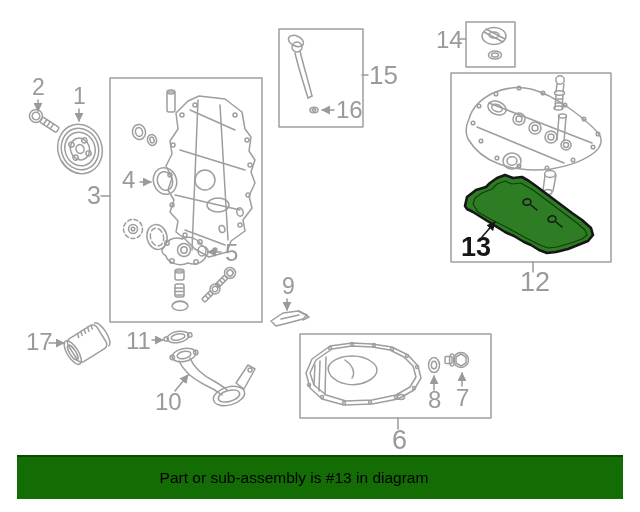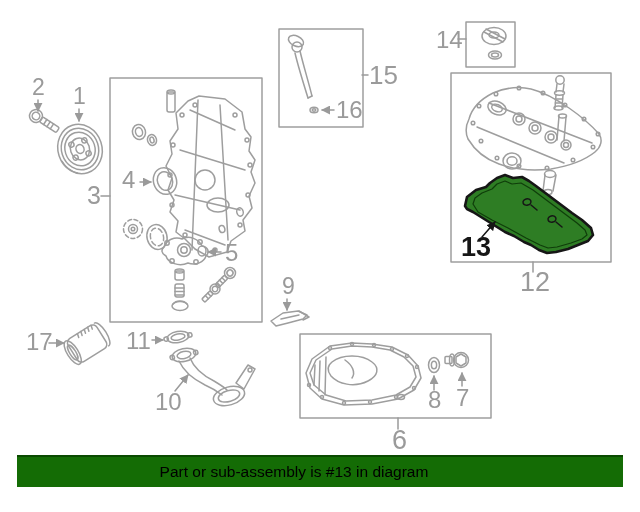--- a/index.html
+++ b/index.html
@@ -1,21 +1,21 @@
 <!DOCTYPE html>
 <html><head>
 <meta charset="utf-8">
 <style>
   html,body{margin:0;padding:0;background:#ffffff;}
   .stage{position:relative;width:640px;height:512px;background:#ffffff;overflow:hidden;
          font-family:"Liberation Sans",sans-serif;}
   .stage svg{position:absolute;left:0;top:0;}
   svg text{font-family:"Liberation Sans",sans-serif;fill:#9a9a9a;}
   svg text.hl{fill:#161616;font-weight:600;}
-  .banner{position:absolute;left:17px;top:455px;width:606px;height:32px;
+  .banner{position:absolute;left:17px;top:455px;width:606px;height:44px;
           background:#146c05;border-top:2px solid #0a4a00;box-sizing:border-box;
           display:flex;flex-direction:column;align-items:center;justify-content:center;
           padding-right:52px;color:#000;}
   .banner div{font-size:15.5px;line-height:16.5px;white-space:nowrap;}
 </style>
 </head>
 <body>
 
 <div class="stage">
 <svg width="640" height="512" viewBox="0 0 640 512">

